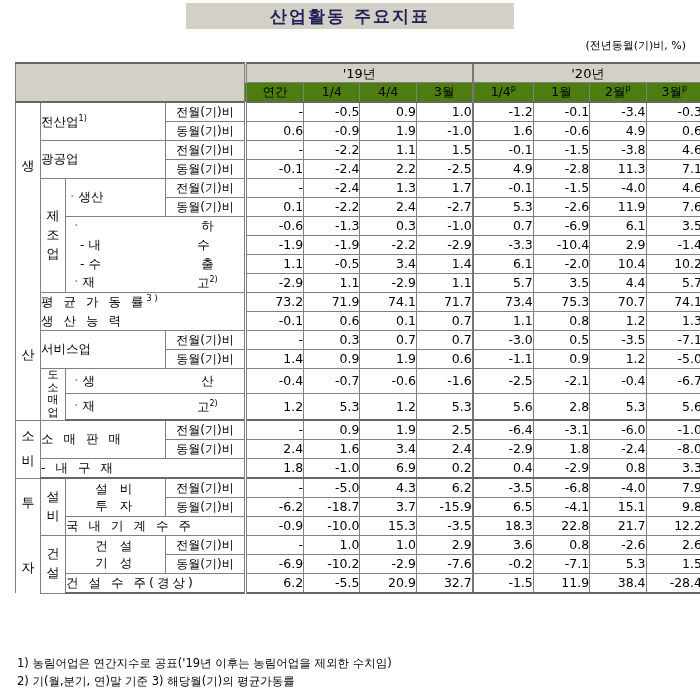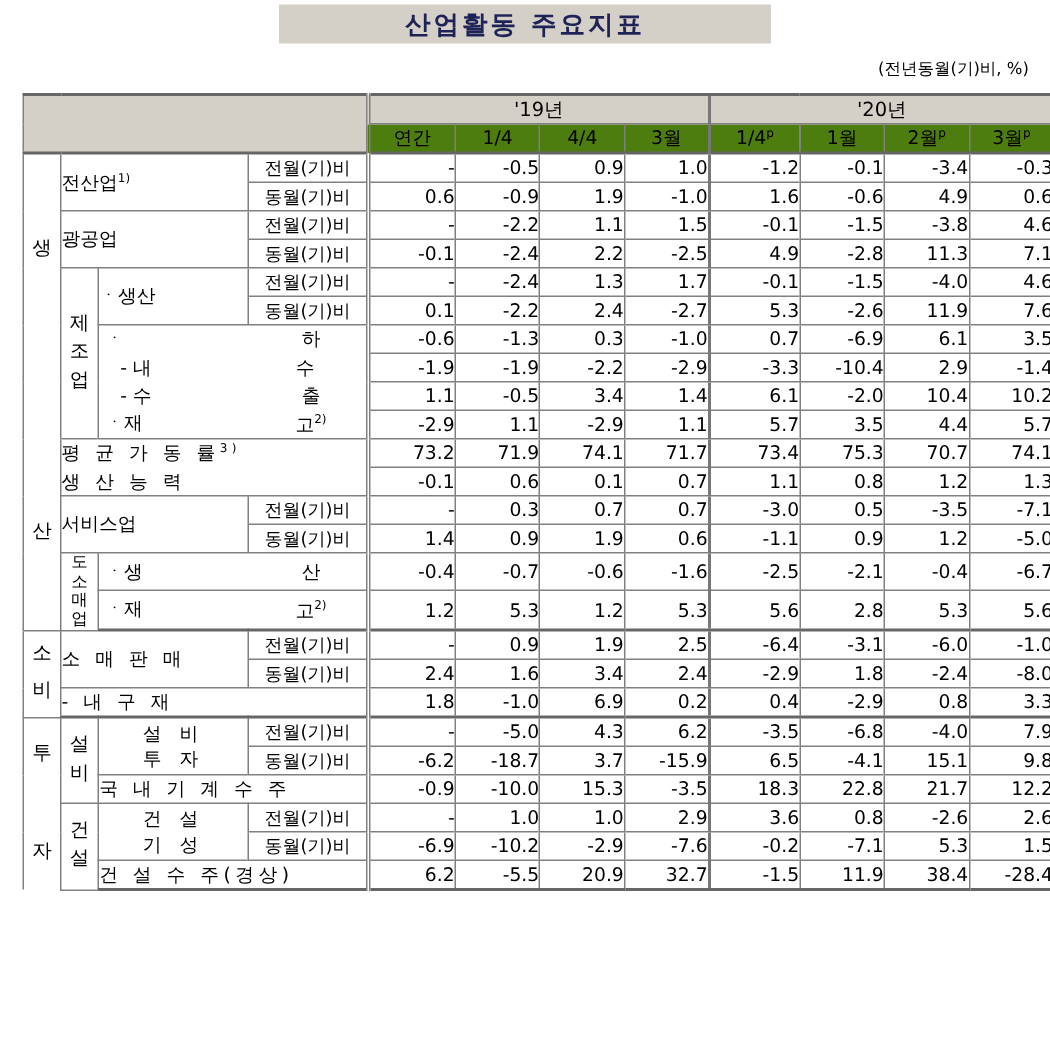--- a/index.html
+++ b/index.html
@@ -506,14 +506,18 @@
       <td class="num tb-bot">32.7</td>
       <td class="num tb-bot thick-left">-1.5</td>
       <td class="num tb-bot">11.9</td>
       <td class="num tb-bot">38.4</td>
       <td class="num tb-bot">-28.4</td>
     </tr>
   </tbody>
       </table>
   </div>
 
+  <div class="notes">
+    <div>1) 농림어업은 연간지수로 공표('19년 이후는 농림어업을 제외한 수치임)</div>
+    <div>2) 기(월,분기, 연)말 기준 3) 해당월(기)의 평균가동률</div>
+  </div>
 
 </div>
 
 </body></html>

